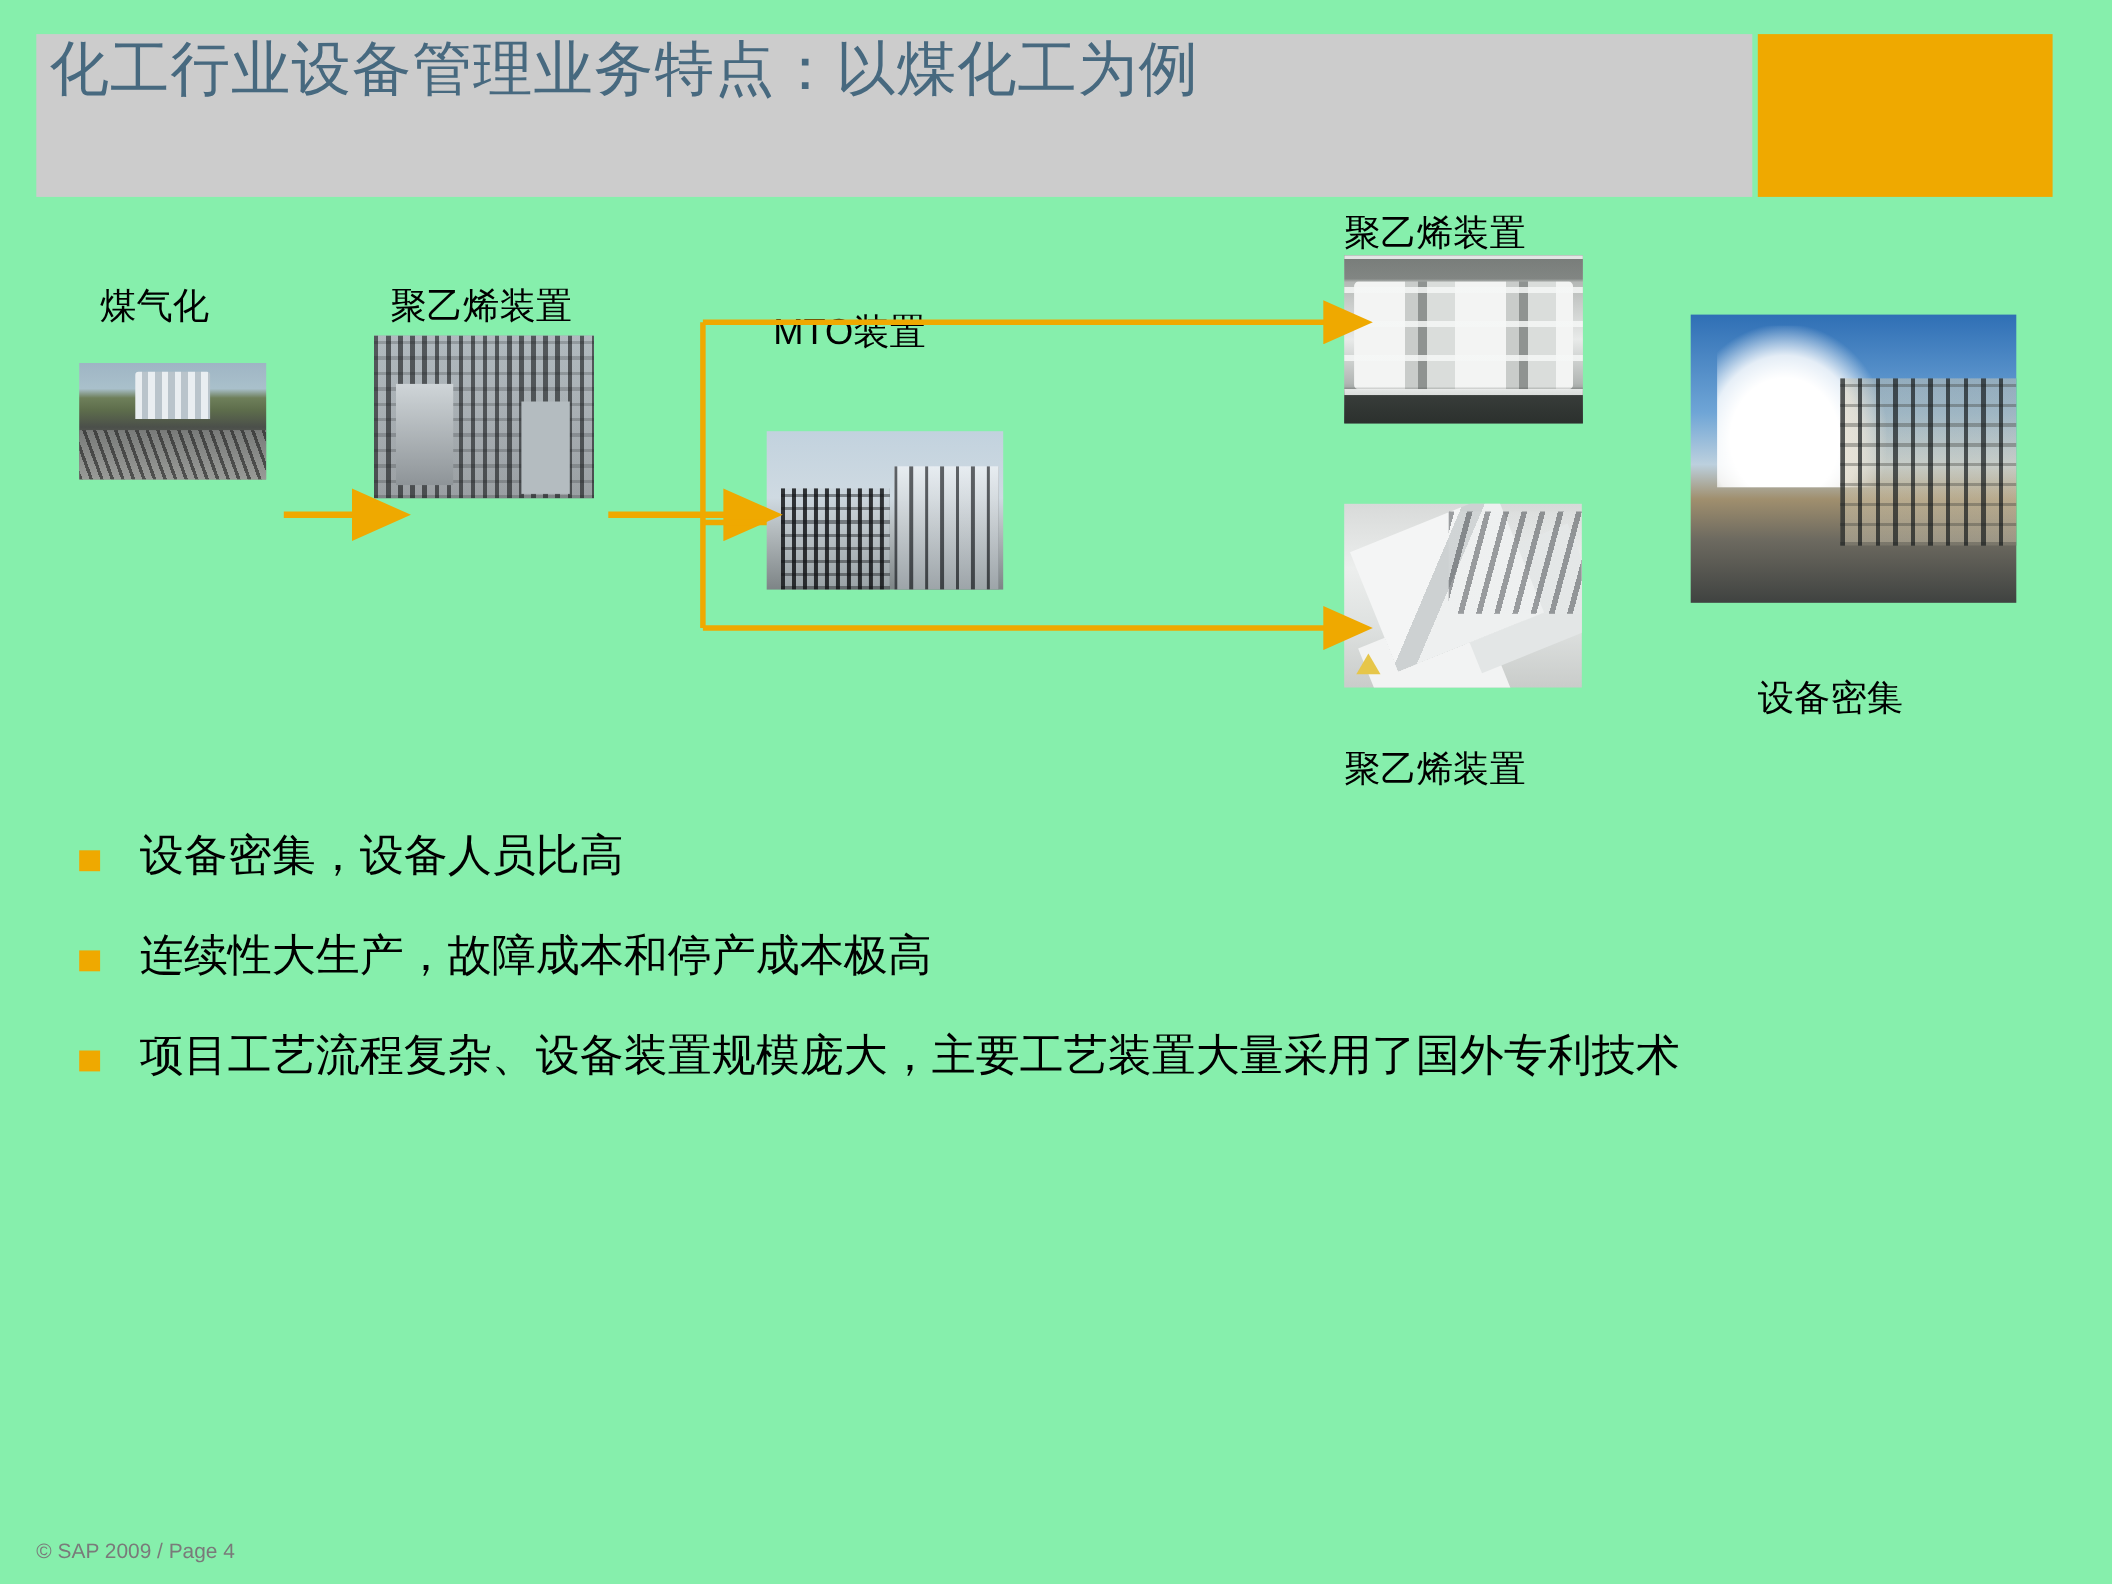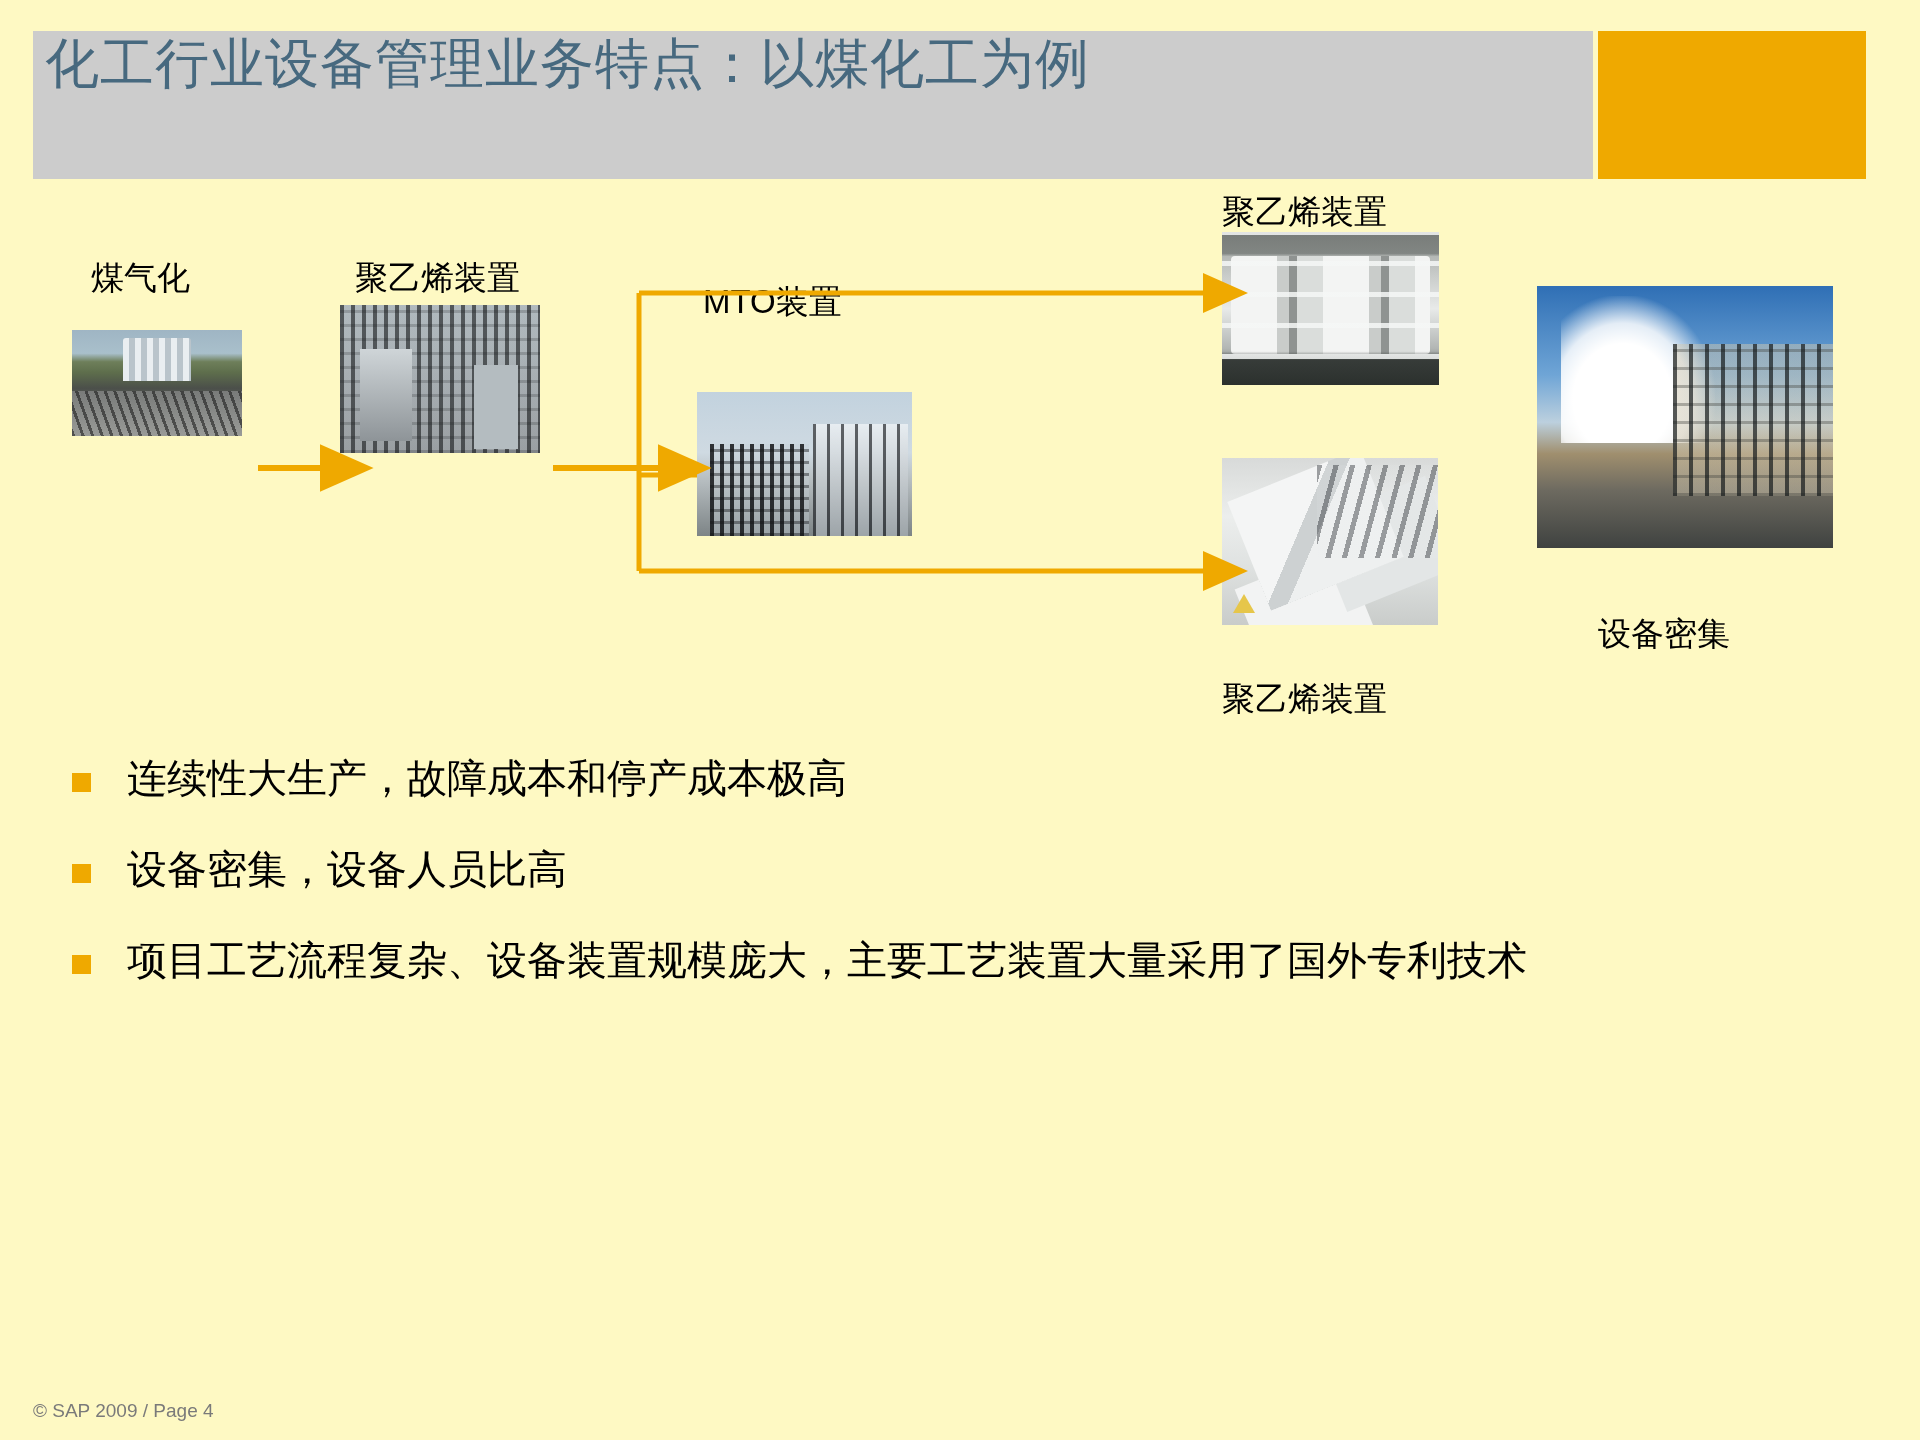--- a/index.html
+++ b/index.html
@@ -4,21 +4,21 @@
 <title>SAP Slide</title>
 <style>
   html,body{margin:0;padding:0;}
   body{
     width:1920px;height:1440px;
     background:#ffffff;
     font-family:"Liberation Sans","DejaVu Sans",sans-serif;
     overflow:hidden;
     position:relative;
   }
-  .slide{position:absolute;inset:0;background:#fef9c3;}
+  .slide{position:absolute;inset:0;background:#86efac;}
 
   
   .header-bar{
     position:absolute;left:33px;top:31px;width:1560px;height:148px;
     background:#cccccc;
   }
   .header-title{
     position:absolute;left:45px;top:34px;
     font-size:54px;line-height:1.1;
     color:#47697f;
@@ -228,26 +228,26 @@
 
     <line x1="639" y1="293" x2="1205" y2="293" stroke="#efa900" stroke-width="5" marker-end="url(#ah)"></line>
 
     <line x1="639" y1="571" x2="1205" y2="571" stroke="#efa900" stroke-width="5" marker-end="url(#ah)"></line>
   </svg>
 
   <div class="bullets">
 
     <div class="bullet-row">
       <span class="bullet-mark"></span>
-      <span class="bullet-text">连续性大生产，故障成本和停产成本极高</span>
+      <span class="bullet-text">设备密集，设备人员比高</span>
     </div>
 
     <div class="bullet-row">
       <span class="bullet-mark"></span>
-      <span class="bullet-text">设备密集，设备人员比高</span>
+      <span class="bullet-text">连续性大生产，故障成本和停产成本极高</span>
     </div>
 
     <div class="bullet-row">
       <span class="bullet-mark"></span>
       <span class="bullet-text">项目工艺流程复杂、设备装置规模庞大，主要工艺装置大量采用了国外专利技术</span>
     </div>
 
   </div>
 
   <div class="footer">© SAP 2009 / Page 4</div>

